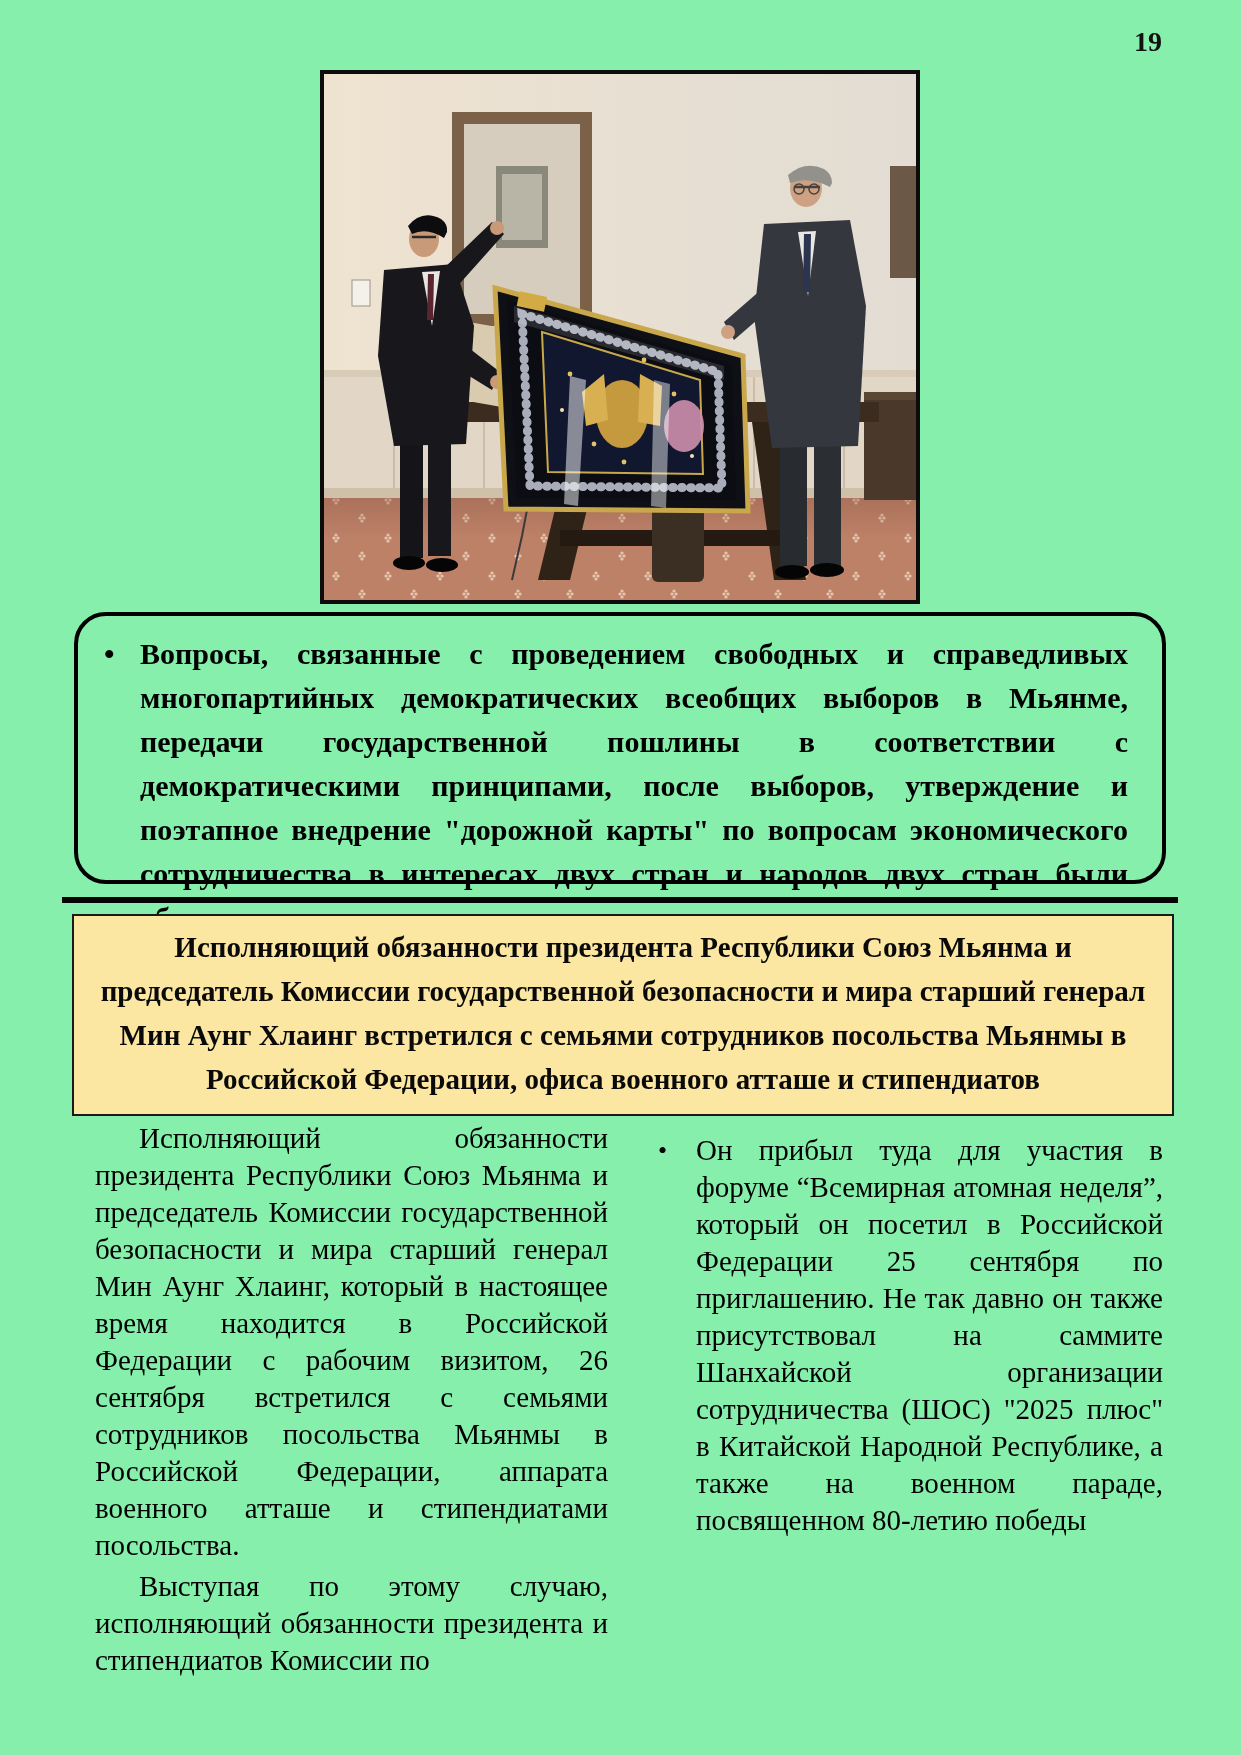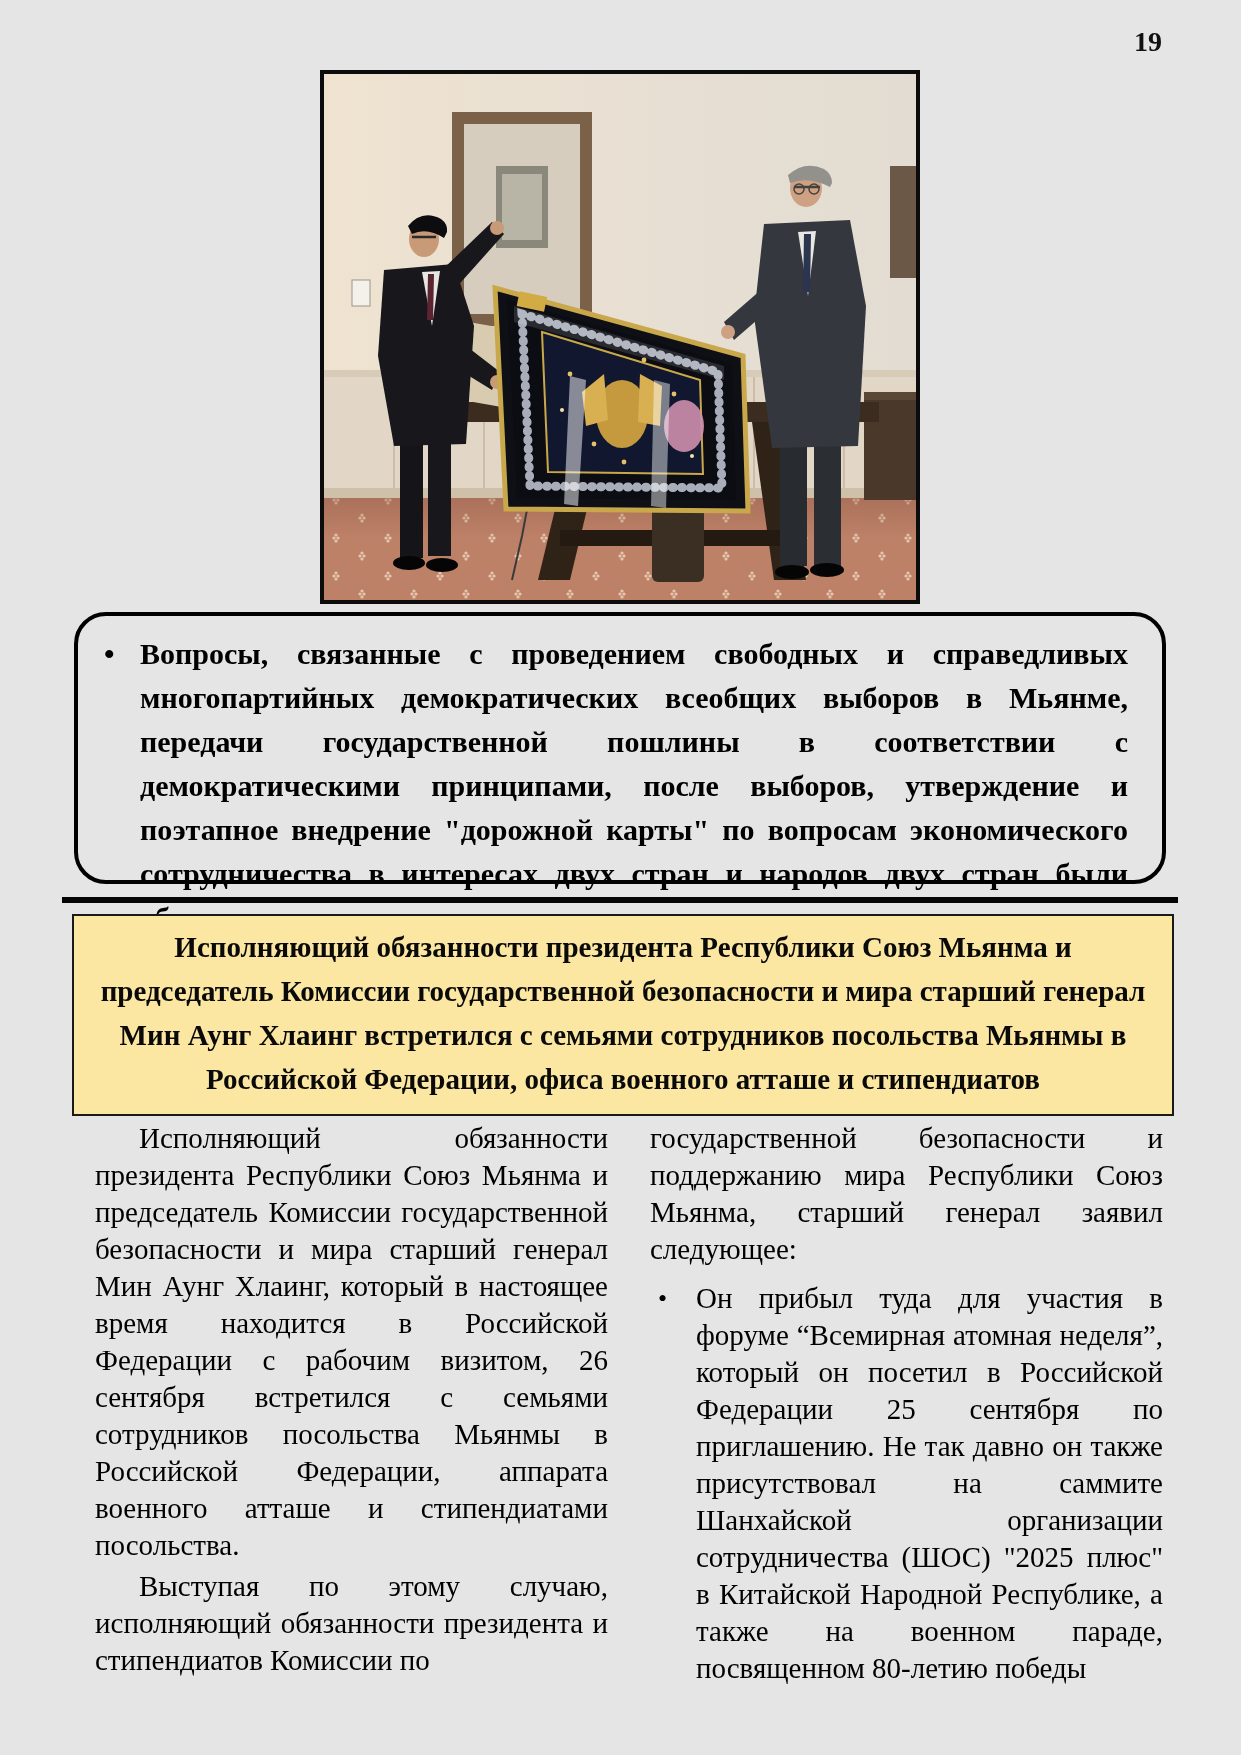--- a/index.html
+++ b/index.html
@@ -1,19 +1,19 @@
 <!DOCTYPE html>
 <html><head>
 <meta charset="utf-8">
 <style>
   html,body{margin:0;padding:0;background:#ffffff;}
   .page{
     position:relative;
     width:1241px;height:1755px;
-    background:#e5e5e5;
+    background:#86efac;
     font-family:"Liberation Serif", serif;
     color:#000;
     overflow:hidden;
   }
   .page-number{
     position:absolute;top:26px;right:79px;
     font-size:28px;font-weight:700;color:#111;
   }
   .photo-frame{
     position:absolute;left:320px;top:70px;
@@ -219,21 +219,20 @@
   <div class="thick-rule"></div>
 
   <div class="headline-box">Исполняющий обязанности президента Республики Союз Мьянма и председатель Комиссии государственной безопасности и мира старший генерал Мин Аунг Хлаинг встретился с семьями сотрудников посольства Мьянмы в Российской Федерации, офиса военного атташе и стипендиатов</div>
 
   <div class="body-columns">
     <div class="col">
       <p class="indent">Исполняющий обязанности президента Республики Союз Мьянма и председатель Комиссии государственной безопасности и мира старший генерал Мин Аунг Хлаинг, который в настоящее время находится в Российской Федерации с рабочим визитом, 26 сентября встретился с семьями сотрудников посольства Мьянмы в Российской Федерации, аппарата военного атташе и стипендиатами посольства.</p>
       <p class="indent">Выступая по этому случаю, исполняющий обязанности президента и стипендиатов Комиссии по</p>
     </div>
     <div class="col">
-      <p>государственной безопасности и поддержанию мира Республики Союз Мьянма, старший генерал заявил следующее:</p>
       <div class="list-item">
         <span class="marker">•</span>
         <div class="btext">Он прибыл туда для участия в форуме “Всемирная атомная неделя”, который он посетил в Российской Федерации 25 сентября по приглашению. Не так давно он также присутствовал на саммите Шанхайской организации сотрудничества (ШОС) "2025 плюс" в Китайской Народной Республике, а также на военном параде, посвященном 80-летию победы</div>
       </div>
     </div>
   </div>
 
 </div>
 
 </body></html>

